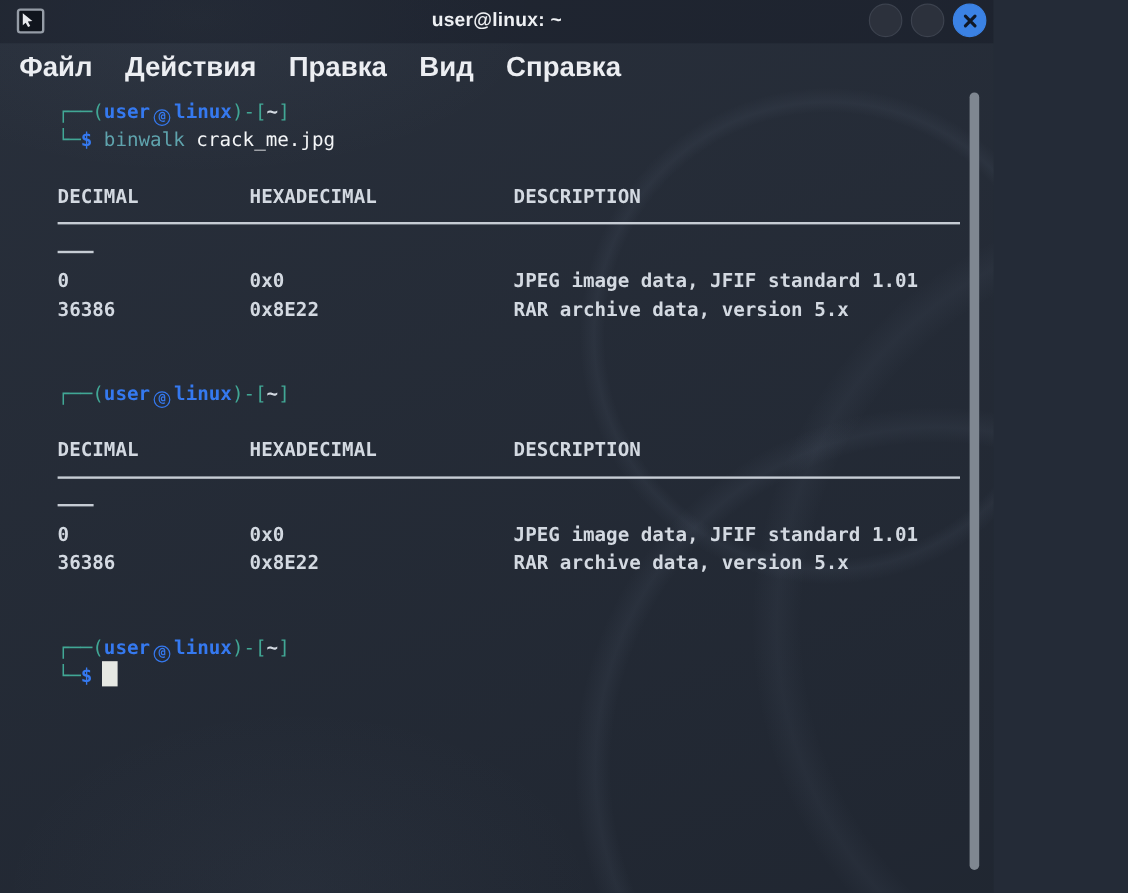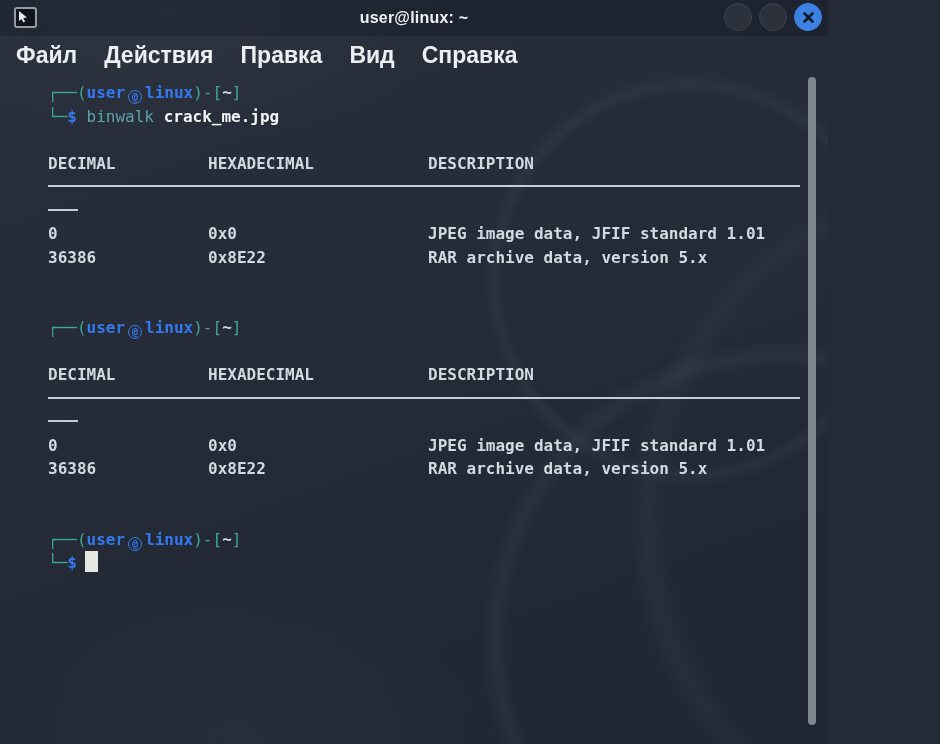--- a/index.html
+++ b/index.html
@@ -56,21 +56,21 @@
   }
   .tline{height:23.5px;line-height:23.5px;position:relative;padding-left:8px;white-space:pre;}
   .col{position:absolute;top:0;white-space:pre;font-weight:bold;}
   .c1{left:8px;} .c2{left:168px;text-align:right;} .c3{left:360px;margin-left:28px;}
   .sep-full{position:absolute;left:8px;right:28px;top:10px;height:2px;background:#c6ccd4;}
   .sep-short{position:absolute;left:8px;width:30px;top:10px;height:2px;background:#c6ccd4;}
   .green{color:#41a795;}
   .blue{color:#3579f0;font-weight:bold;}
   .cmd{color:#5fa3ad;}
   .flag{color:#4fae9c;}
-  .file{color:#f3f5f7;font-weight:bold;}
+  .file{color:#f3f5f7;font-weight:normal;}
   .path{color:#d3d9e1;font-weight:bold;}
   .at{
     display:inline-flex;align-items:center;justify-content:center;
     width:14px;height:14px;border:1.5px solid #3579f0;border-radius:50%;
     color:#3579f0;font-size:10px;font-weight:bold;line-height:1;
     margin:0 3px;vertical-align:-2px;box-sizing:border-box;
   }
   .cursor{
     display:inline-block;width:13px;height:21px;background:#e6e8e3;
     vertical-align:-4px;margin-left:8px;

